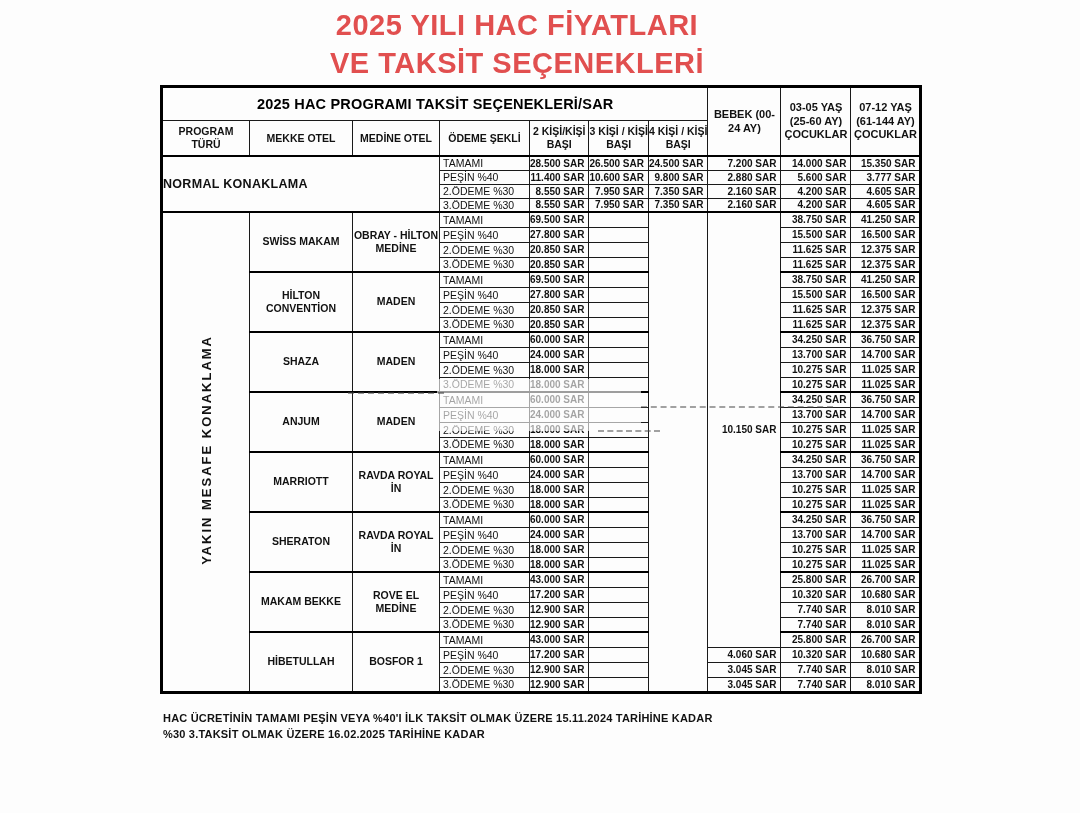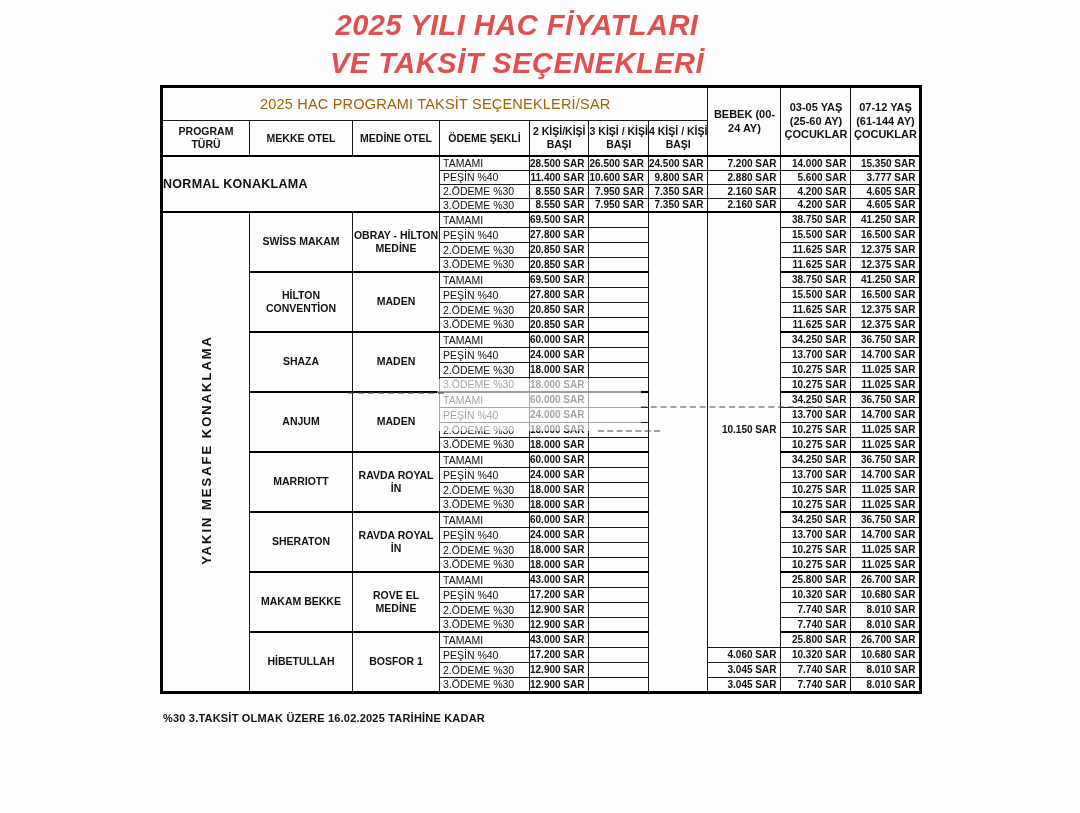--- a/index.html
+++ b/index.html
@@ -5,26 +5,26 @@
   html,body { margin:0; padding:0; }
   body {
     width:1080px; height:813px; position:relative;
     background:#fdfdfd; color:#111;
     font-family:"Liberation Sans", sans-serif;
     overflow:hidden;
   }
   .title {
     position:absolute; left:155px; top:6px; width:724px;
     text-align:center; color:#e14f4f;
-    font-size:29px; font-weight:600; line-height:38px; letter-spacing:0.5px;font-style:italic;
+    font-size:29px; font-weight:600; line-height:38px; letter-spacing:0.5px;
   }
   .tablewrap { position:absolute; left:160px; top:85px; z-index:1; }
   table { border-collapse:collapse; table-layout:fixed; border:3px solid #000; }
   td,th { border:1px solid #1a1a1a; padding:0; overflow:hidden; white-space:nowrap; vertical-align:middle; }
-  th.main { color:#a16207; font-size:14.5px; font-weight:normal; text-align:center; height:32px; letter-spacing:0.2px; }
+  th.main { color:#000000; font-size:14.5px; font-weight:bold; text-align:center; height:32px; letter-spacing:0.2px; }
   th.tophdr { font-size:11px; font-weight:bold; white-space:normal; line-height:1.25; text-align:center; padding:0 2px; }
   th.colhdr { font-size:10.5px; font-weight:bold; height:34px; white-space:normal; line-height:1.2; text-align:center; }
   thead tr:last-child th, th.tophdr { border-bottom:2px solid #000; }
   tr.nrm { height:14px; }
   tr.ykn { height:15px; }
   tr.grp-top td { border-top:2px solid #000; }
   td.pay { font-size:10.5px; font-weight:normal; text-align:left; padding-left:3px; }
   td.price { font-size:10px; font-weight:bold; text-align:right; padding-right:4px; }
   td.hotel { font-size:10.5px; font-weight:bold; text-align:center; white-space:normal; line-height:1.25; }
   td.seclabel { font-size:12.5px; font-weight:bold; letter-spacing:0.3px; }
@@ -362,19 +362,20 @@
           <td></td>
           <td class="price">3.045 SAR</td>
           <td class="price">7.740 SAR</td>
           <td class="price">8.010 SAR</td>
         </tr>
       </tbody>
     </table>
 </div>
 
 <div class="footer">
+  <div>HAC ÜCRETİNİN TAMAMI PEŞİN VEYA %40'I İLK TAKSİT OLMAK ÜZERE 15.11.2024 TARİHİNE KADAR</div>
   <div>%30 3.TAKSİT OLMAK ÜZERE 16.02.2025 TARİHİNE KADAR</div>
 </div>
 
 <div class="wm-box"></div>
 <div class="wm-dash-left"></div>
 <div class="wm-dash-right"></div>
 <div class="wm-dash-bottom"></div>
 
 </body></html>

